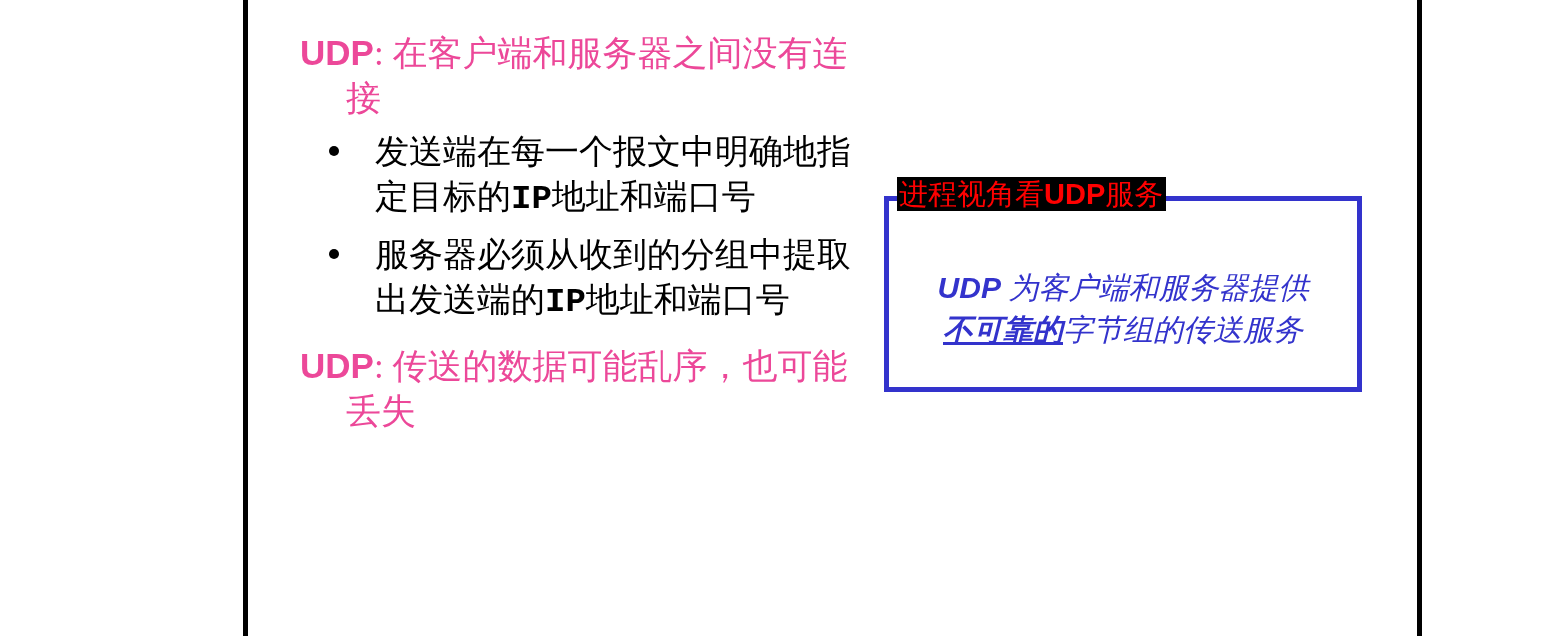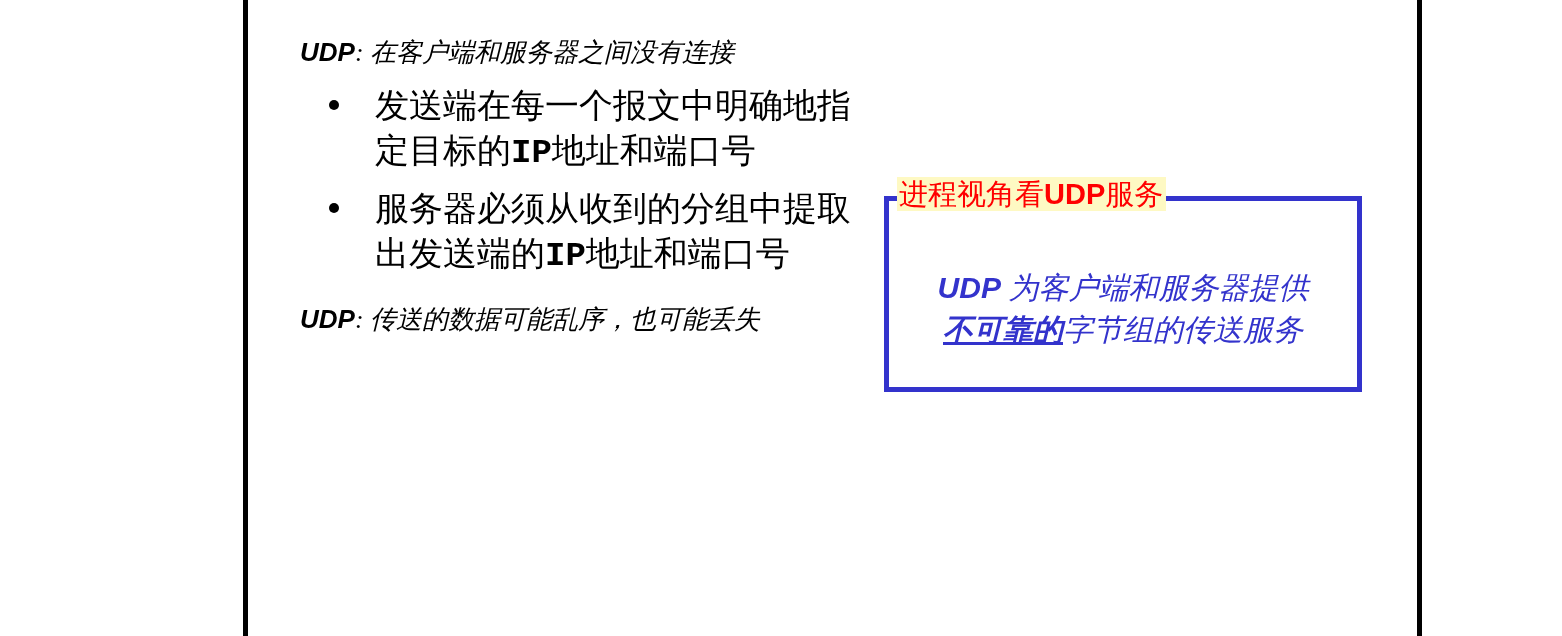--- a/index.html
+++ b/index.html
@@ -35,27 +35,26 @@
 
   
   #body-column {
     position: absolute;
     left: 300px;
     top: 30px;
     width: 560px;
   }
 
   .red-para {
-    color: #000000;
-    font-size: 26px;
+    color: #ec4899;
+    font-size: 35px;
     line-height: 45px;
     margin: 0 0 8px 0;
     padding-left: 46px;
     text-indent: -46px;
-    font-style: italic;
   }
   .red-para .latin {
     font-family: "Liberation Sans", "DejaVu Sans", sans-serif;
     font-weight: bold;
   }
 
   ul.bullets {
     list-style: none;
     margin: 0;
     padding: 0;
@@ -91,21 +90,21 @@
     top: 196px;
     width: 478px;
     height: 196px;
     border: 5px solid #3333cc;
     box-sizing: border-box;
   }
   #udp-service-box .legend {
     position: absolute;
     left: 8px;
     top: -24px;
-    background: #fef9c3;
+    background: #000000;
     padding: 0 3px 0 2px;
     color: #ff0000;
     font-size: 29px;
     line-height: 34px;
     white-space: nowrap;
   }
   #udp-service-box .legend .latin {
     font-family: "Liberation Sans", "DejaVu Sans", sans-serif;
     font-weight: bold;
   }

